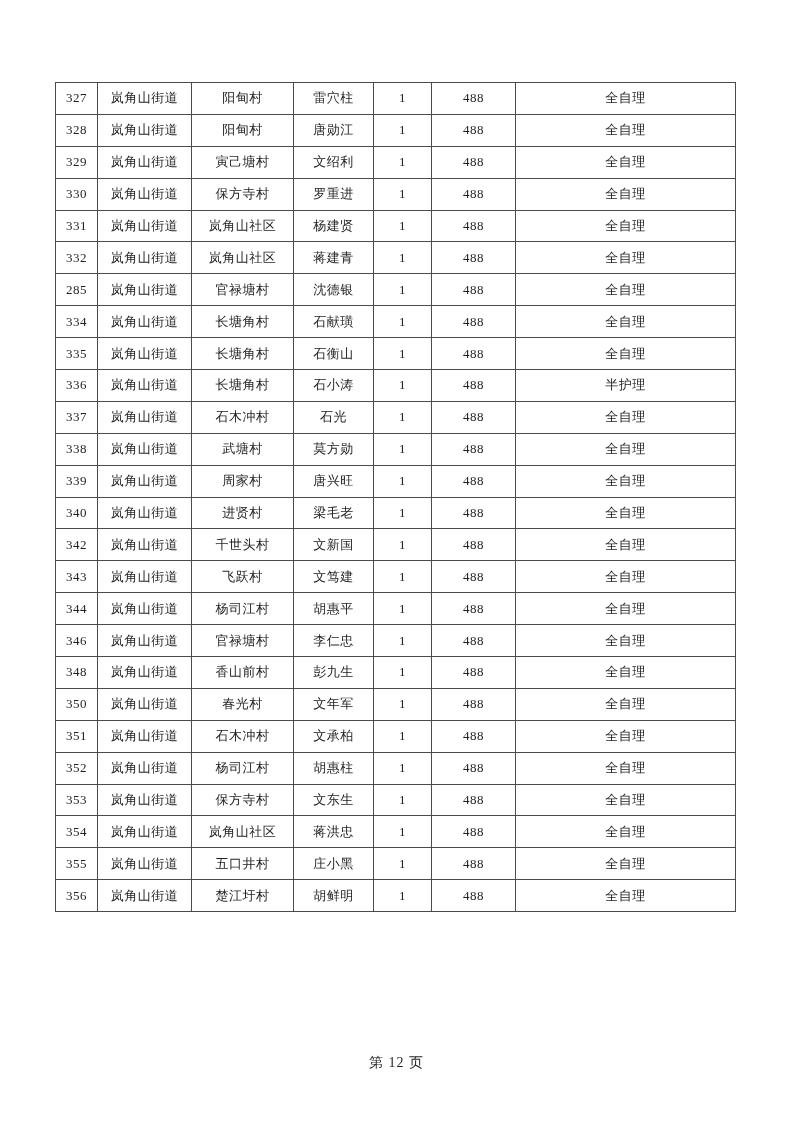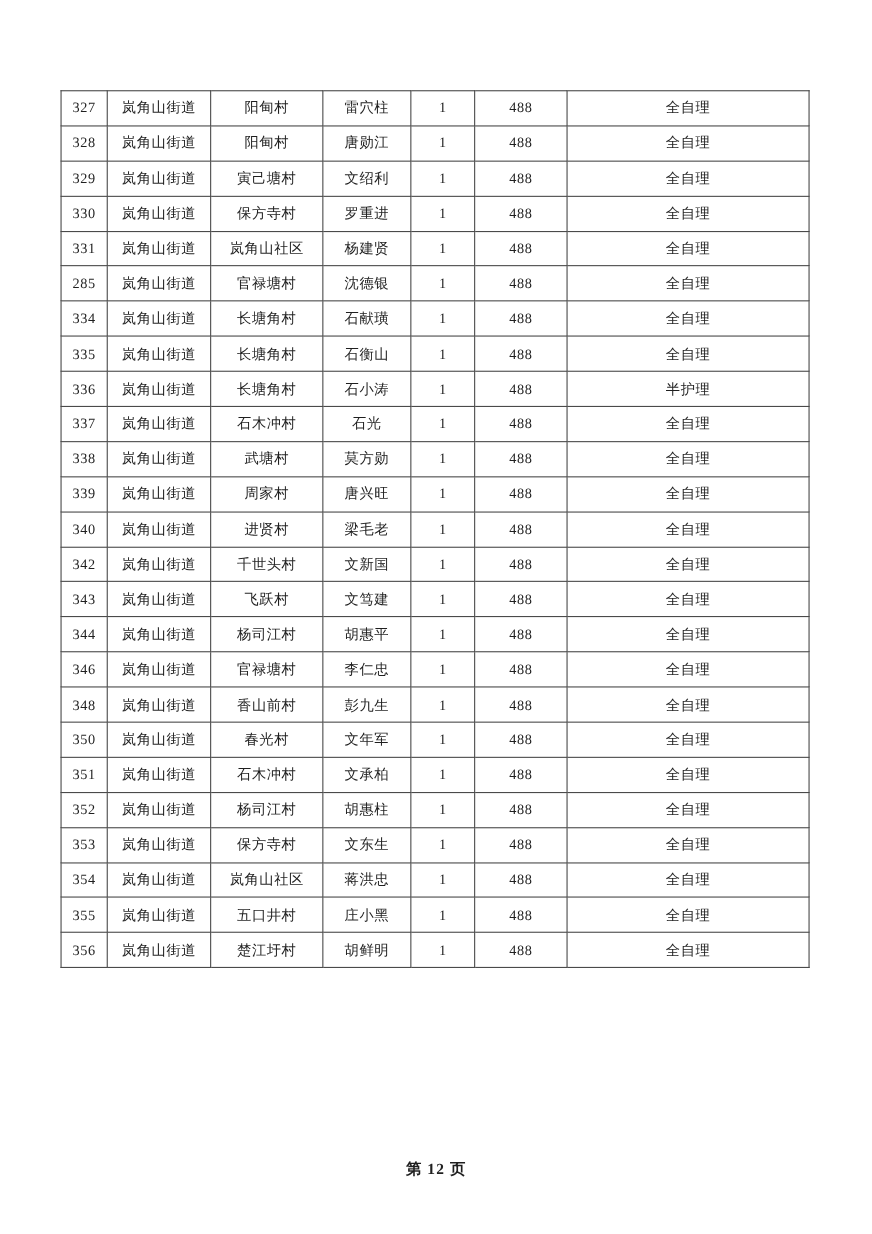--- a/index.html
+++ b/index.html
@@ -49,21 +49,20 @@
     col.c-care   { width: 220px; }
     .footer {
       position: absolute;
       left: 0;
       top: 1054px;
       width: 793px;
       text-align: center;
       font-size: 14px;
       letter-spacing: 1px;
       color: #1f1f1f;
-      font-weight: bold;
     }
   </style>
 </head>
 <body>
 
 <div class="page">
   <table class="records">
     <colgroup>
       <col class="c-no">
       <col class="c-street">
@@ -117,20 +116,29 @@
   <tr>
     <td>331</td>
     <td>岚角山街道</td>
     <td>岚角山社区</td>
     <td>杨建贤</td>
     <td>1</td>
     <td>488</td>
     <td>全自理</td>
   </tr>
 
+  <tr>
+    <td>332</td>
+    <td>岚角山街道</td>
+    <td>岚角山社区</td>
+    <td>蒋建青</td>
+    <td>1</td>
+    <td>488</td>
+    <td>全自理</td>
+  </tr>
 
   <tr>
     <td>285</td>
     <td>岚角山街道</td>
     <td>官禄塘村</td>
     <td>沈德银</td>
     <td>1</td>
     <td>488</td>
     <td>全自理</td>
   </tr>

